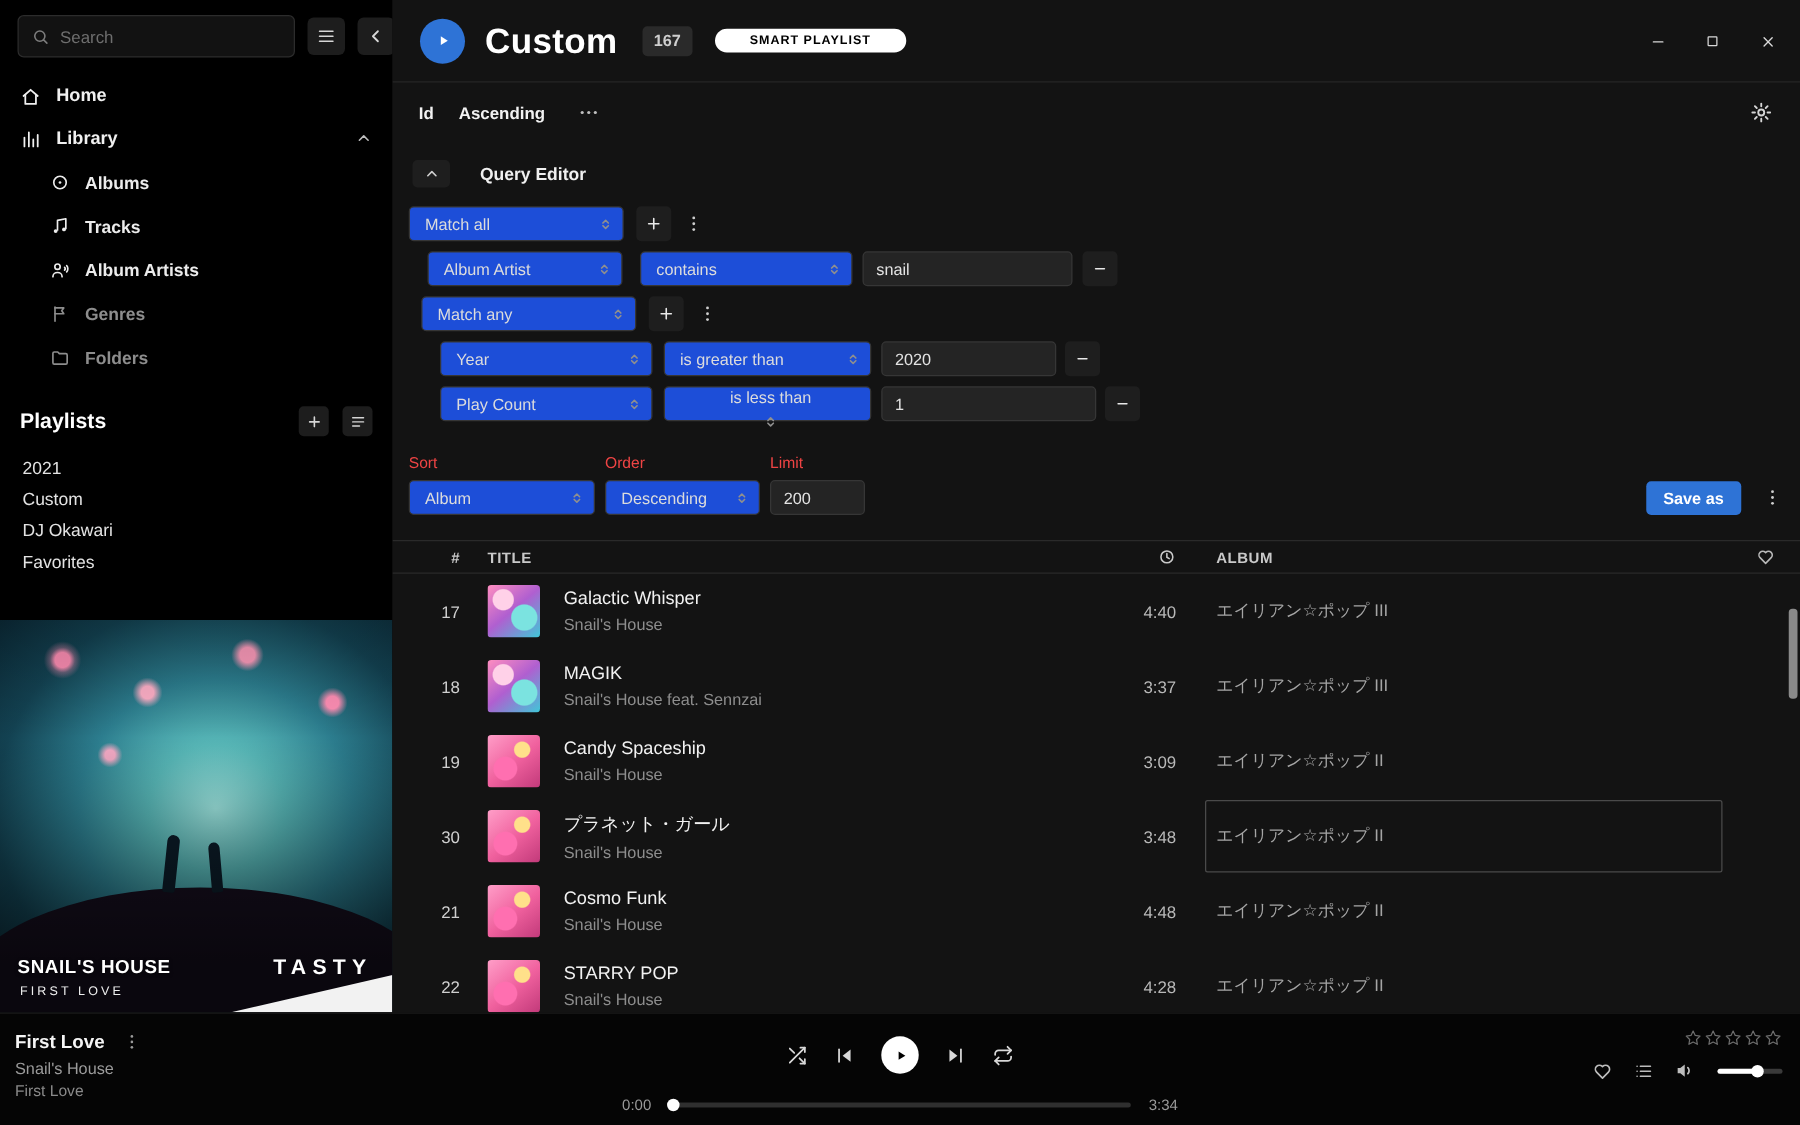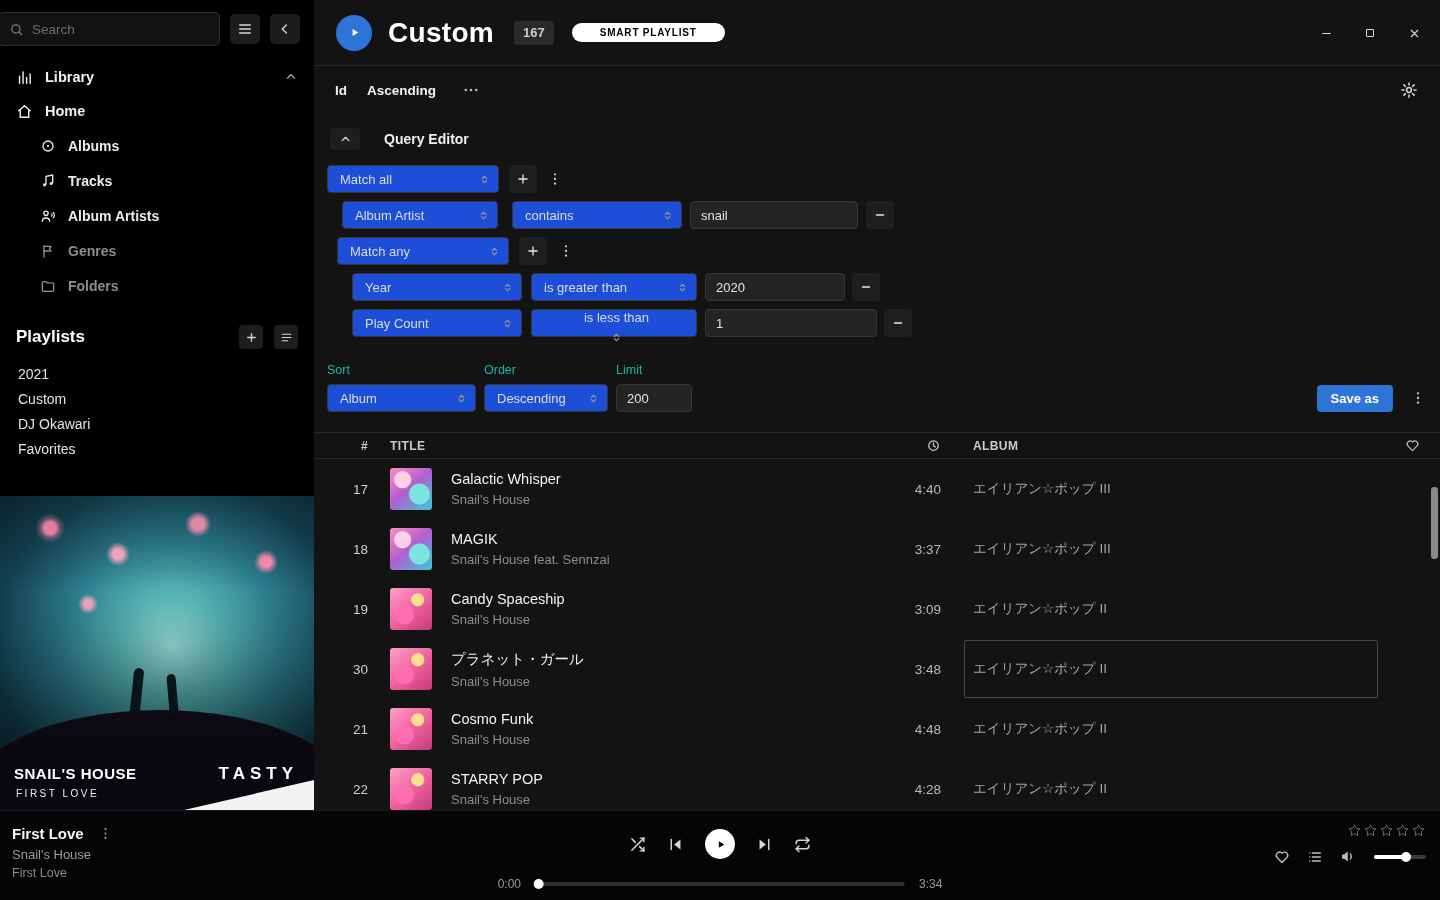--- a/index.html
+++ b/index.html
@@ -4,21 +4,21 @@
 <style>
   * { margin:0; padding:0; box-sizing:border-box; }
   html,body { background:#000; }
   .app { position:relative; width:1440px; height:900px; overflow:hidden;
          font-family:"Liberation Sans","DejaVu Sans",sans-serif; color:#e2e2e2;
          background:#131313; --accent:#2e73d6; user-select:none; }
   svg { display:block; }
 
   
   .sidebar { position:absolute; left:0; top:0; width:314px; height:810px; background:#000; overflow:hidden; }
-  .sb-top { display:flex; align-items:center; gap:10px; padding:12px 14px 0;justify-content:flex-end; }
+  .sb-top { display:flex; align-items:center; gap:10px; padding:12px 14px 0; }
   .search { flex:1; display:flex; align-items:center; gap:8px; height:34px; background:#121212;
             border:1px solid #2c2c2c; border-radius:5px; padding:0 10px; color:#7d7d7d; }
   .search input { flex:1; min-width:0; background:transparent; border:0; outline:none; color:#ddd;
                   font-size:13.5px; font-family:inherit; }
   .search input::placeholder { color:#6e6e6e; }
   .iconbtn30 { width:30px; height:30px; flex:0 0 30px; background:#1d1d1d; border:0; border-radius:5px;
                display:flex; align-items:center; justify-content:center; color:#d6d6d6; cursor:pointer; }
   .nav { margin-top:14px; }
   .nav-row { display:flex; align-items:center; gap:12px; height:34px; padding:0 16px;
              font-size:14.5px; font-weight:700; color:#f0f0f0; cursor:pointer; }
@@ -90,21 +90,21 @@
   .sel .chev { color:#8f8f8f; }
   .inp { background:#242424; border:1px solid #363636; border-radius:4px; height:28px; padding:0 10px;
          font-size:13px; color:#e3e3e3; font-family:inherit; outline:none; }
   .sqbtn { width:28px; height:28px; background:#1e1e1e; border:0; border-radius:4px; display:flex;
            align-items:center; justify-content:center; color:#e8e8e8; cursor:pointer; }
   .dots { width:20px; height:28px; display:flex; align-items:center; justify-content:center;
           color:#cfcfcf; background:transparent; border:0; cursor:pointer; }
 
   .sortbar { position:relative; margin:26px 0 0 13px; padding-right:20px; }
   .sort-groups { display:flex; gap:8px; }
-  .sgroup .lbl { font-size:12.5px; color:#14b8a6; margin-bottom:7px; }
+  .sgroup .lbl { font-size:12.5px; color:#ef4444; margin-bottom:7px; }
   .saveas { position:absolute; right:47px; bottom:0; height:27px; padding:0 14px; background:var(--accent);
             color:#fff; border:0; border-radius:4px; font-size:13px; font-weight:700; font-family:inherit; cursor:pointer; }
   .sortbar .dots.side { position:absolute; right:12px; bottom:0; }
 
   .t-head { display:flex; align-items:center; height:27px; margin-top:20px; border-top:1px solid #2a2a2a;
             border-bottom:1px solid #2a2a2a; color:#c9c9c9; font-size:12px; font-weight:700; letter-spacing:.4px; }
   .c-num { flex:0 0 62px; text-align:right; padding-right:8px; }
   .h-titlecol { flex:0 0 481px; margin-left:14px; }
   .c-dur { flex:0 0 70px; display:flex; justify-content:flex-end; }
   .c-album { flex:1; padding-left:32px; }
@@ -186,40 +186,40 @@
               <path d="m14 6-6 6 6 6"></path>
             </svg>
           </span>
       </button>
 
     </div>
 
     <div class="nav">
       <div class="nav-row">
         <span>
+            <svg width="17" height="17" viewBox="0 0 24 24" fill="none" stroke="currentColor" stroke-width="2" stroke-linecap="round" stroke-linejoin="round">
+              <path d="m4 11 8-7 8 7"></path>
+              <path d="M6 9.5V20h12V9.5"></path>
+            </svg>
+          </span>
+        <span>Home</span>
+      </div>
+      <div class="nav-row">
+        <span>
             <svg width="17" height="17" viewBox="0 0 24 24" fill="none" stroke="currentColor" stroke-width="2" stroke-linecap="round">
               <path d="M5 20V10M10 20V4M15 20V12M20 20V7"></path>
             </svg>
           </span>
         <span>Library</span>
         <span class="grow"></span>
         <span style="color:#bdbdbd;">
             <svg width="14" height="14" viewBox="0 0 24 24" fill="none" stroke="currentColor" stroke-width="2.2" stroke-linecap="round" stroke-linejoin="round">
               <path d="m6 14 6-6 6 6"></path>
             </svg>
           </span>
-      </div>
-      <div class="nav-row">
-        <span>
-            <svg width="17" height="17" viewBox="0 0 24 24" fill="none" stroke="currentColor" stroke-width="2" stroke-linecap="round" stroke-linejoin="round">
-              <path d="m4 11 8-7 8 7"></path>
-              <path d="M6 9.5V20h12V9.5"></path>
-            </svg>
-          </span>
-        <span>Home</span>
       </div>
 
       <div class="sub">
         <div class="sub-row">
           <span>
               <svg width="16" height="16" viewBox="0 0 24 24" fill="none" stroke="currentColor" stroke-width="2">
                 <circle cx="12" cy="12" r="7.5"></circle>
                 <circle cx="12" cy="12" r="1.6" fill="currentColor" stroke="none"></circle>
               </svg>
             </span>

